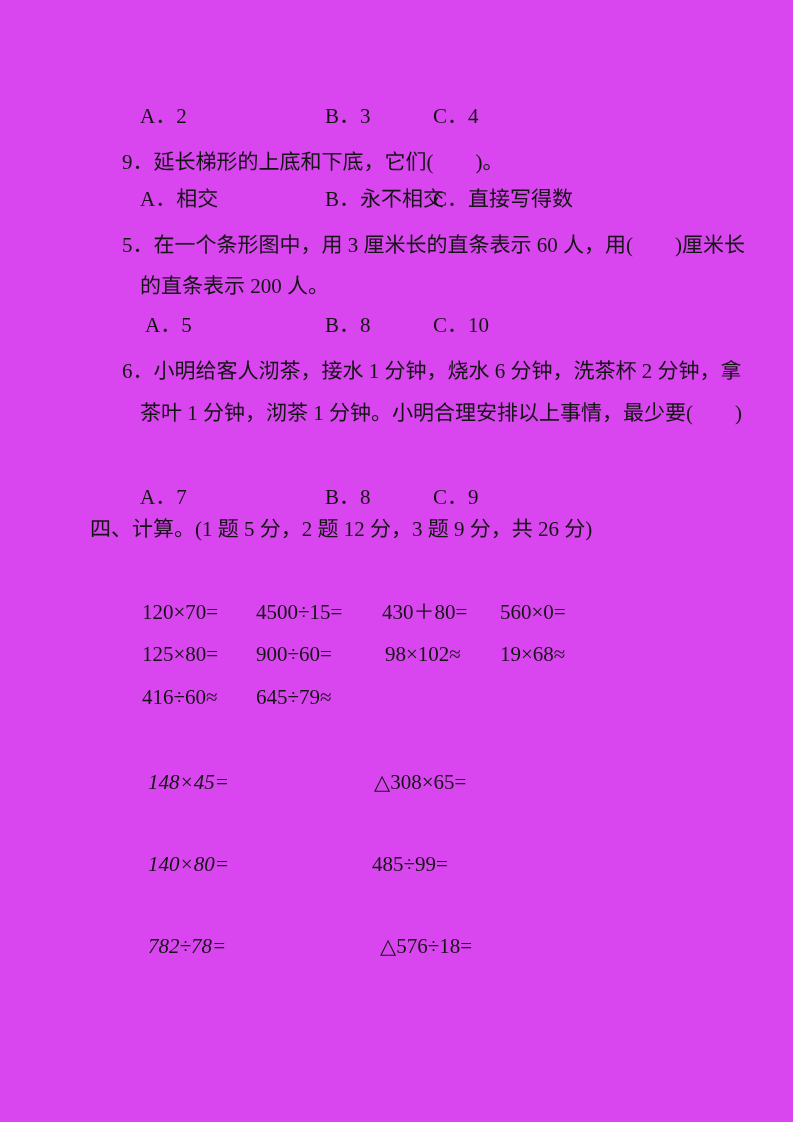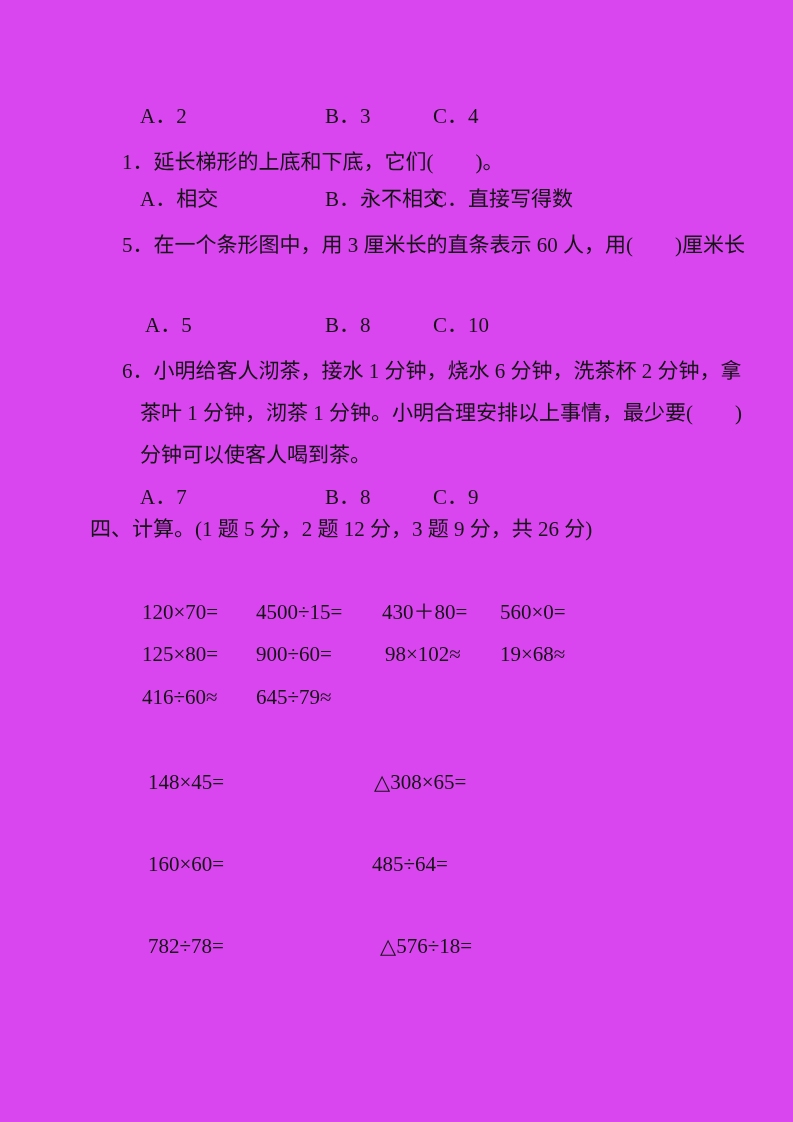--- a/index.html
+++ b/index.html
@@ -29,45 +29,45 @@
   
   .qnum  { left: 122px; }
   .qcont { left: 140px; }
   .shead { left: 90px; }
   
   .c1 { left: 142px; }
   .c2 { left: 256px; }
   .c3 { left: 382px; }
   .c4 { left: 500px; text-align: right; }
   
-  .v1 { left: 148px; }
+  .v1 { left: 148px; font-style: italic; }
   .v2 { left: 374px; text-align: center; }
 </style>
 </head>
 <body>
 
 <div class="page">
 
   <span class="line colA" style="top:103px">A．2</span>
   <span class="line colB" style="top:103px">B．3</span>
   <span class="line colC" style="top:103px">C．4</span>
 
-  <span class="line qnum" style="top:149px">1．延长梯形的上底和下底，它们(　　)。</span>
+  <span class="line qnum" style="top:149px">9．延长梯形的上底和下底，它们(　　)。</span>
   <span class="line colA" style="top:186px">A．相交</span>
   <span class="line colB" style="top:186px">B．永不相交</span>
   <span class="line colC" style="top:186px">C．直接写得数</span>
 
   <span class="line qnum" style="top:232px">5．在一个条形图中，用 3 厘米长的直条表示 60 人，用(　　)厘米长</span>
+  <span class="line qcont" style="top:273px">的直条表示 200 人。</span>
   <span class="line" style="top:312px; left:145px">A．5</span>
   <span class="line colB" style="top:312px">B．8</span>
   <span class="line colC" style="top:312px">C．10</span>
 
   <span class="line qnum" style="top:358px">6．小明给客人沏茶，接水 1 分钟，烧水 6 分钟，洗茶杯 2 分钟，拿</span>
   <span class="line qcont" style="top:400px">茶叶 1 分钟，沏茶 1 分钟。小明合理安排以上事情，最少要(　　)</span>
-  <span class="line qcont" style="top:442px">分钟可以使客人喝到茶。</span>
   <span class="line colA" style="top:484px">A．7</span>
   <span class="line colB" style="top:484px">B．8</span>
   <span class="line colC" style="top:484px">C．9</span>
 
   <span class="line shead" style="top:516px">四、计算。(1 题 5 分，2 题 12 分，3 题 9 分，共 26 分)</span>
 
 
   <span class="line c1" style="top:599px">120×70=</span>
   <span class="line c2" style="top:599px">4500÷15=</span>
   <span class="line c3" style="top:599px">430＋80=</span>
@@ -78,19 +78,19 @@
   <span class="line c3" style="top:641px; left:385px">98×102≈</span>
   <span class="line c4" style="top:641px">19×68≈</span>
 
   <span class="line c1" style="top:684px">416÷60≈</span>
   <span class="line c2" style="top:684px">645÷79≈</span>
 
 
   <span class="line v1" style="top:769px">148×45=</span>
   <span class="line v2" style="top:769px">△308×65=</span>
 
-  <span class="line v1" style="top:851px">160×60=</span>
-  <span class="line v2" style="top:851px; left:372px">485÷64=</span>
+  <span class="line v1" style="top:851px">140×80=</span>
+  <span class="line v2" style="top:851px; left:372px">485÷99=</span>
 
   <span class="line v1" style="top:933px">782÷78=</span>
   <span class="line v2" style="top:933px; left:380px">△576÷18=</span>
 
 </div>
 
 </body></html>

